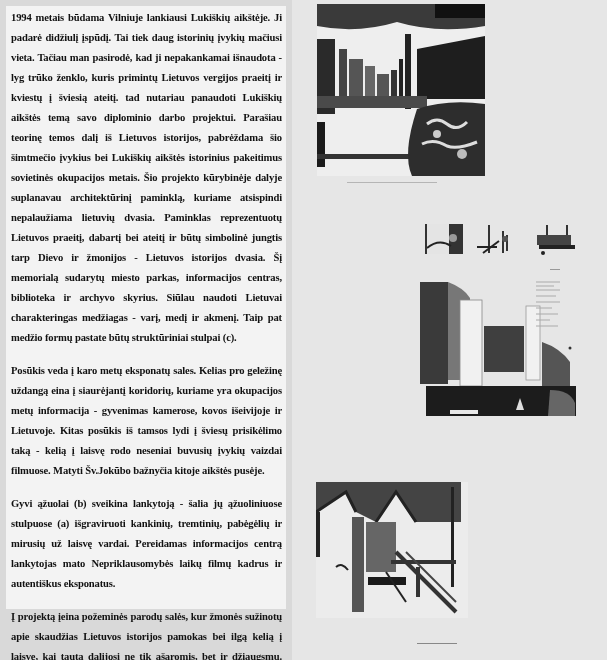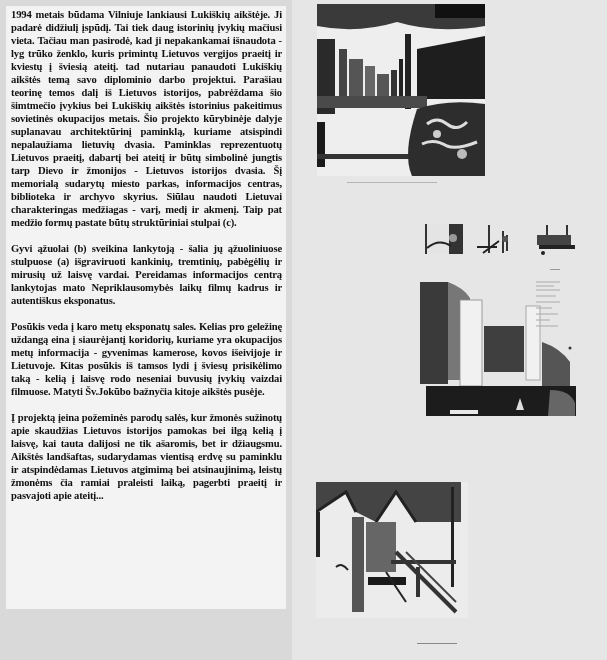--- a/index.html
+++ b/index.html
@@ -13,41 +13,41 @@
       position: absolute; left: 6px; top: 6px;
       width: 280px; height: 603px;
       background: #f3f3f3;
       box-sizing: border-box;
       padding: 2px 4px 0 5px;
       color: #111;
     }
     .para {
       margin: 0 0 13px 0;
       font-size: 10.6px;
-      line-height: 13px;
+      line-height: 20px;
       text-align: justify;
       letter-spacing: -0.15px;
       font-weight: 600;
       font-family: "Liberation Serif", serif;
     }
     .right-col {
       position: absolute; left: 292px; top: 0;
       width: 315px; height: 660px;
       background: #e6e6e6;
     }
     .sketch { position: absolute; }
     .cap-line { position: absolute; height: 1px; background: #999; }
   </style>
 </head>
 <body>
 
 <div class="text-col">
   <p class="para">1994 metais būdama Vilniuje lankiausi Lukiškių aikštėje. Ji padarė didžiulį įspūdį. Tai tiek daug istorinių įvykių mačiusi vieta. Tačiau man pasirodė, kad ji nepakankamai išnaudota - lyg trūko ženklo, kuris primintų Lietuvos vergijos praeitį ir kviestų į šviesią ateitį. tad nutariau panaudoti Lukiškių aikštės temą savo diplominio darbo projektui. Parašiau teorinę temos dalį iš Lietuvos istorijos, pabrėždama šio šimtmečio įvykius bei Lukiškių aikštės istorinius pakeitimus sovietinės okupacijos metais. Šio projekto kūrybinėje dalyje suplanavau architektūrinį paminklą, kuriame atsispindi nepalaužiama lietuvių dvasia. Paminklas reprezentuotų Lietuvos praeitį, dabartį bei ateitį ir būtų simbolinė jungtis tarp Dievo ir žmonijos - Lietuvos istorijos dvasia. Šį memorialą sudarytų miesto parkas, informacijos centras, biblioteka ir archyvo skyrius. Siūlau naudoti Lietuvai charakteringas medžiagas - varį, medį ir akmenį. Taip pat medžio formų pastate būtų struktūriniai stulpai (c).</p>
+  <p class="para">Posūkis veda į karo metų eksponatų sales. Kelias pro geležinę uždangą eina į siaurėjantį koridorių, kuriame yra okupacijos metų informacija - gyvenimas kamerose, kovos išeivijoje ir Lietuvoje. Kitas posūkis iš tamsos lydi į šviesų prisikėlimo taką - kelią į laisvę rodo neseniai buvusių įvykių vaizdai filmuose. Matyti Šv.Jokūbo bažnyčia kitoje aikštės pusėje.</p>
   <p class="para">Gyvi ąžuolai (b) sveikina lankytoją - šalia jų ąžuoliniuose stulpuose (a) išgraviruoti kankinių, tremtinių, pabėgėlių ir mirusių už laisvę vardai. Pereidamas informacijos centrą lankytojas mato Nepriklausomybės laikų filmų kadrus ir autentiškus eksponatus.</p>
-  <p class="para">Posūkis veda į karo metų eksponatų sales. Kelias pro geležinę uždangą eina į siaurėjantį koridorių, kuriame yra okupacijos metų informacija - gyvenimas kamerose, kovos išeivijoje ir Lietuvoje. Kitas posūkis iš tamsos lydi į šviesų prisikėlimo taką - kelią į laisvę rodo neseniai buvusių įvykių vaizdai filmuose. Matyti Šv.Jokūbo bažnyčia kitoje aikštės pusėje.</p>
   <p class="para">Į projektą įeina požeminės parodų salės, kur žmonės sužinotų apie skaudžias Lietuvos istorijos pamokas bei ilgą kelią į laisvę, kai tauta dalijosi ne tik ašaromis, bet ir džiaugsmu. Aikštės landšaftas, sudarydamas vientisą erdvę su paminklu ir atspindėdamas Lietuvos atgimimą bei atsinaujinimą, leistų žmonėms čia ramiai praleisti laiką, pagerbti praeitį ir pasvajoti apie ateitį...</p>
 </div>
 
 <div class="right-col">
 
   <svg class="sketch" style="left:25px; top:4px;" width="168" height="172" viewBox="0 0 168 172">
     <rect x="0" y="0" width="168" height="172" fill="#eeeeee"></rect>
     <path d="M0 0 H168 V22 Q120 30 80 18 Q40 30 0 22 Z" fill="#3a3a3a"></path>
     <path d="M118 0 H168 V14 H118 Z" fill="#111"></path>
     <rect x="0" y="35" width="18" height="75" fill="#2a2a2a"></rect>

